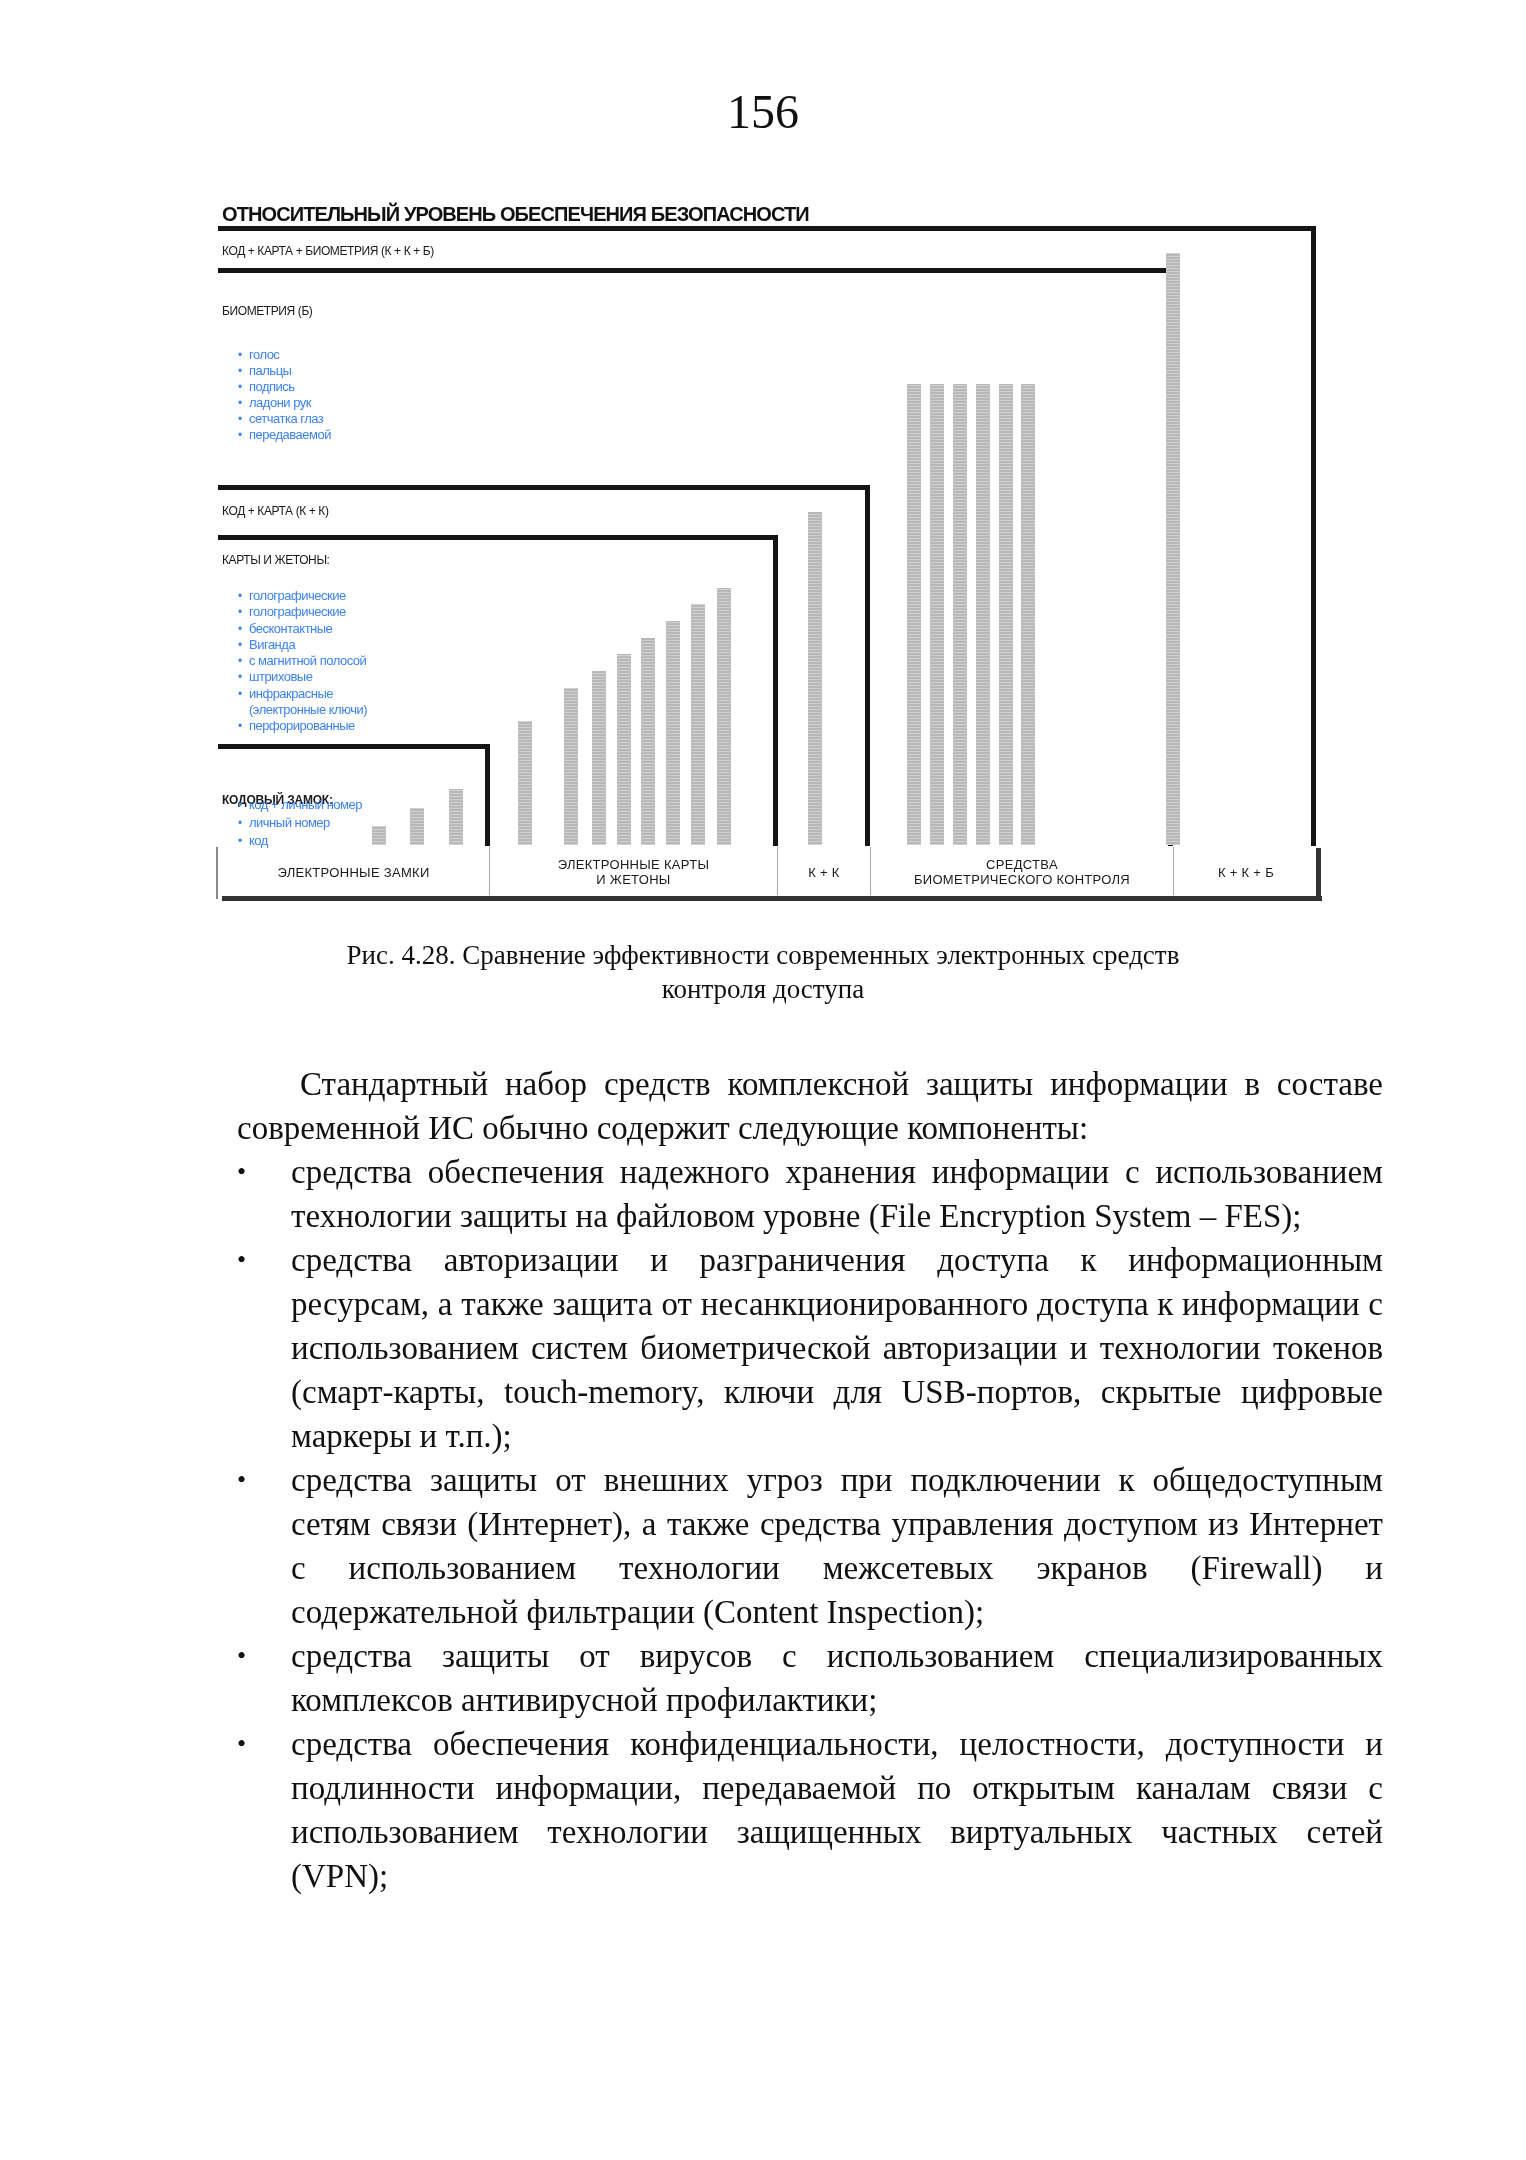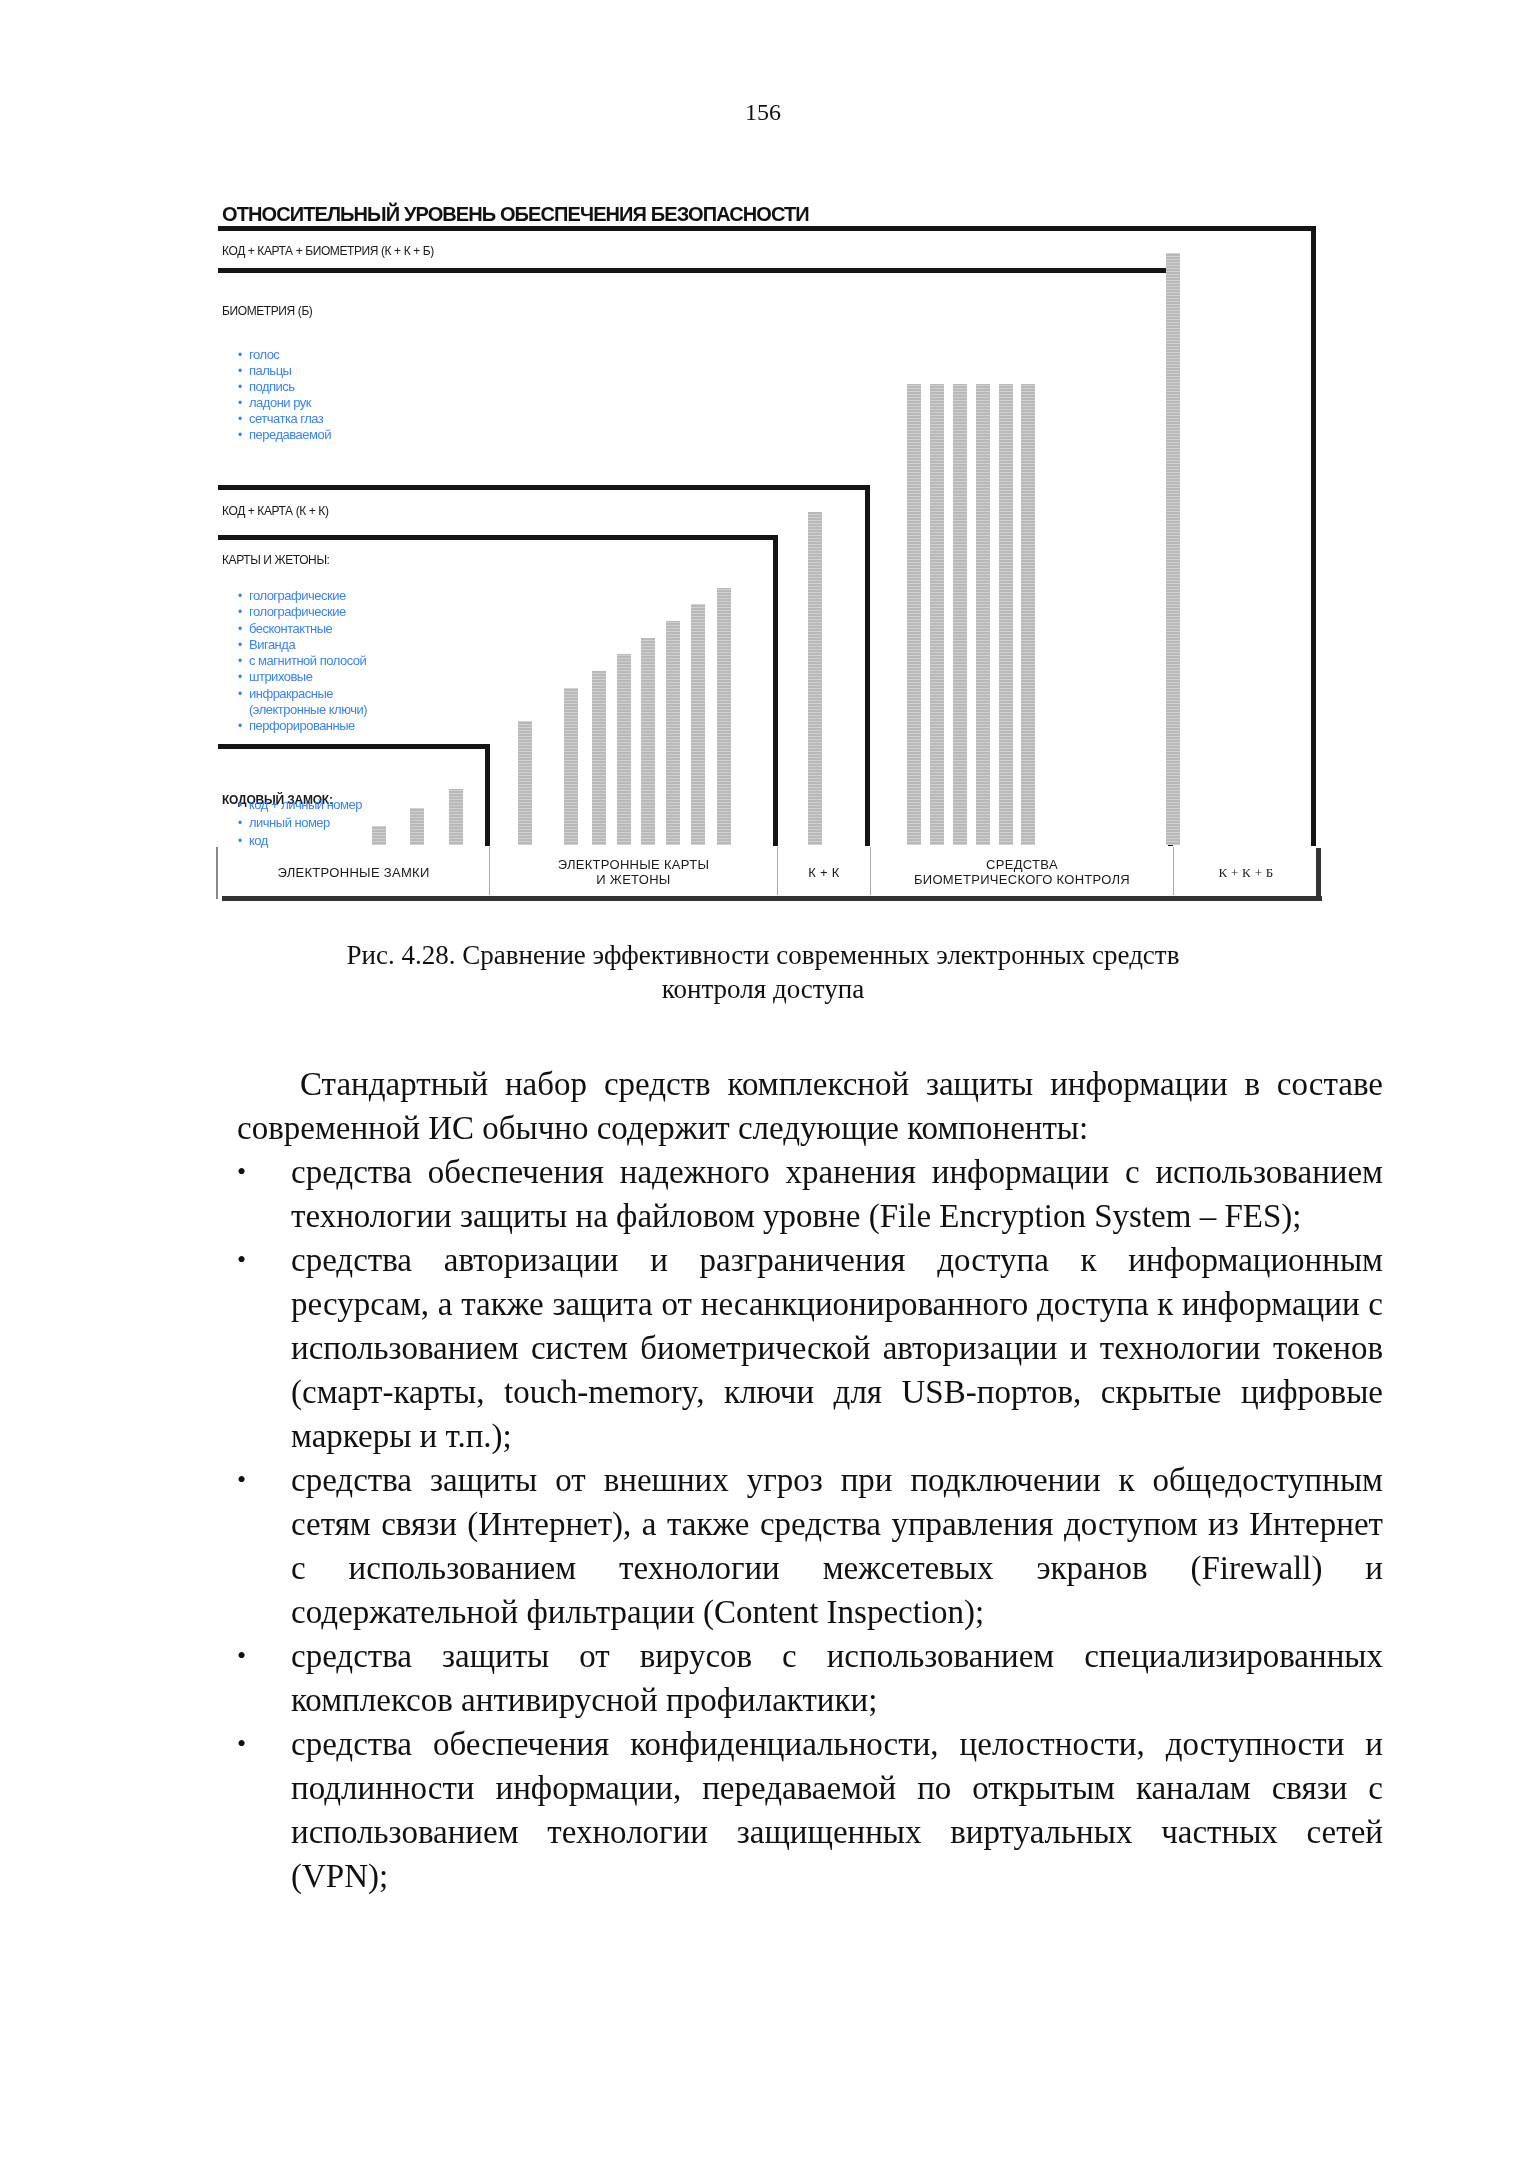--- a/index.html
+++ b/index.html
@@ -2,21 +2,21 @@
 <html><head>
 <meta charset="utf-8">
 <style>
   html, body { margin: 0; padding: 0; background: #ffffff; }
   body {
     width: 1526px; height: 2160px; position: relative; overflow: hidden;
     font-family: "Liberation Serif", "DejaVu Serif", serif; color: #111;
   }
   .page-number {
     position: absolute; top: 92px; left: 0; width: 1526px; text-align: center;
-    font-size: 24px; line-height: 40px;
+    font-size: 48px; line-height: 40px;
   }
   
   .figure {
     position: absolute; left: 0; top: 0; width: 1526px; height: 920px;
     font-family: "Liberation Sans", "DejaVu Sans", sans-serif;
   }
   .fig-title {
     position: absolute; left: 222px; top: 203px; font-size: 20px; font-weight: bold;
     letter-spacing: -0.9px; line-height: 22px; color: #111;
   }
@@ -45,21 +45,21 @@
     position: absolute; left: 222px; top: 896px; width: 1100px; height: 5px; background: #333;
   }
   .strip-shadow-r {
     position: absolute; left: 1316px; top: 848px; width: 5px; height: 53px; background: #333;
   }
   .strip-cell {
     height: 48px; border-right: 1.5px solid #aaa; display: flex; align-items: center; justify-content: center;
     text-align: center; font-size: 13px; line-height: 15px; letter-spacing: 0.3px; color: #1a1a1a;
     box-sizing: border-box; padding-top: 2px;
   }
-  .strip-cell:last-child { border-right: none; font-family: Liberation Serif, serif; }
+  .strip-cell:last-child { border-right: none; }
   .caption {
     position: absolute; top: 938px; left: 0; width: 1526px; text-align: center;
     font-size: 27px; line-height: 34px;
   }
   
   .body-text {
     position: absolute; left: 237px; top: 1062px; width: 1146px;
     font-size: 33px; line-height: 44px; text-align: justify;
   }
   .body-text p { margin: 0; text-indent: 63px; }

